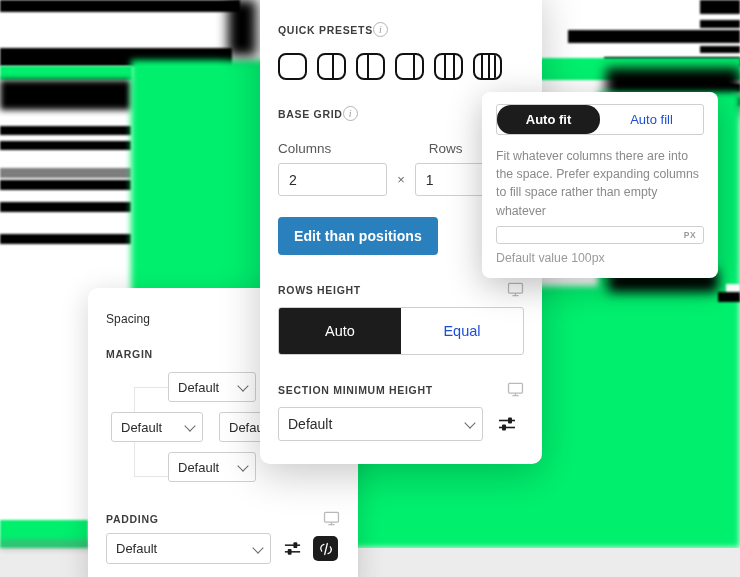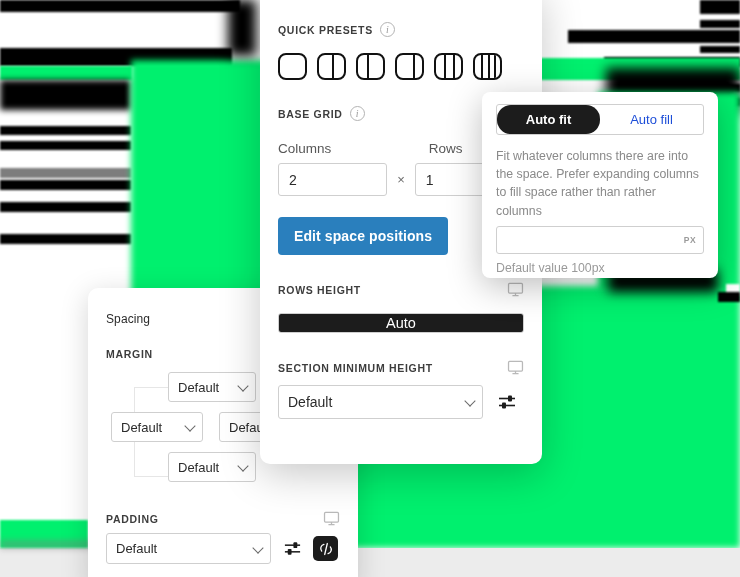--- a/index.html
+++ b/index.html
@@ -92,21 +92,21 @@
     width: 25px; height: 25px;
   }
 
   
   #grid-panel {
     left: 260px; top: -14px;
     width: 282px; height: 478px;
     box-shadow: 0 10px 40px rgba(0,0,0,.22);
     padding: 0 18px;
   }
-  .lbl-row { display: flex; align-items: center; gap: 7px; }
+  .lbl-row { display: flex; align-items: center; }
   .info-i {
     width: 15px; height: 15px; border-radius: 50%;
     border: 1.2px solid #b3b3b3; color: #9a9a9a;
     font-size: 10px; font-style: italic;
     display: flex; align-items: center; justify-content: center;
     font-family: "Liberation Serif", serif;
     line-height: 1;
   }
 
   .presets { display: flex; gap: 10px; margin-top: 16px; }
@@ -134,21 +134,21 @@
     margin-top: 21px;
     display: inline-flex; align-items: center; justify-content: center;
     background: #2a7fbd; color: #fff;
     font-size: 14px; font-weight: 700;
     border-radius: 4px; padding: 0 16px; height: 38px;
     letter-spacing: .1px;
   }
 
   .seg {
     display: flex; border: 1px solid #cfcfcf; border-radius: 3px;
-    overflow: hidden; background: #fff; height: 20px; margin-top: 15px;
+    overflow: hidden; background: #fff; height: 48px; margin-top: 9px;
   }
   .seg > div {
     flex: 1; display: flex; align-items: center; justify-content: center;
     font-size: 14.5px; color: #1d4ed8;
   }
   .seg > div.on { background: #1c1c1c; color: #fff; font-weight: 400; }
 
   .hdr-with-icon { display: flex; align-items: center; justify-content: space-between; }
 
   
@@ -165,21 +165,21 @@
   .pop-desc {
     font-size: 12.3px; color: #8a8a8a; line-height: 1.48;
     margin-top: 12px;
   }
   .pop-sub {
     font-size: 10px; font-weight: 700; color: #3d3d3d;
     letter-spacing: .6px; margin-top: 17px;
   }
   .pop-input {
     margin-top: 6px; border: 1px solid #cfcfcf; border-radius: 3px;
-    height: 28px; position: relative; background: #fff;
+    height: 18px; position: relative; background: #fff;
   }
   .pop-input .unit {
     position: absolute; right: 7px; top: 50%; transform: translateY(-50%);
     font-size: 8.5px; color: #9a9a9a; font-weight: 700; letter-spacing: .4px;
   }
   .pop-hint { font-size: 12.3px; color: #9a9a9a; margin-top: 7px; }
 
   svg { display: block; }
 </style>
 </head>
@@ -334,36 +334,37 @@
       <div class="num-row">
         <div class="num-input" style="width:112px;">
           <span>2</span>
         </div>
         <span class="times">×</span>
         <div class="num-input" style="width:112px;">
           <span>1</span>
         </div>
       </div>
 
-      <div class="btn-primary">Edit space positions</div>
+      <div class="btn-primary">Edit than positions</div>
     </div>
 
     <div style="margin-top:26px;">
       <div class="hdr-with-icon">
         <span class="section-label">ROWS HEIGHT</span>
         <span>
           <svg width="17" height="17" viewBox="0 0 20 20">
             <rect x="1.8" y="2.8" width="16.4" height="11.4" rx="1.2" fill="none" stroke="#b9b9b9" stroke-width="1.5"></rect>
             <line x1="10" y1="14.2" x2="10" y2="17" stroke="#b9b9b9" stroke-width="1.5"></line>
             <line x1="6.4" y1="17.2" x2="13.6" y2="17.2" stroke="#b9b9b9" stroke-width="1.5"></line>
           </svg>
         </span>
       </div>
       <div class="seg">
         <div class="on">Auto</div>
+        <div>Equal</div>
       </div>
     </div>
 
     <div style="margin-top:26px;">
       <div class="hdr-with-icon">
         <span class="section-label">SECTION MINIMUM HEIGHT</span>
         <span>
           <svg width="17" height="17" viewBox="0 0 20 20">
             <rect x="1.8" y="2.8" width="16.4" height="11.4" rx="1.2" fill="none" stroke="#b9b9b9" stroke-width="1.5"></rect>
             <line x1="10" y1="14.2" x2="10" y2="17" stroke="#b9b9b9" stroke-width="1.5"></line>
@@ -388,21 +389,21 @@
     </div>
 
   </div>
 
   <div class="panel" id="popup">
     <div class="seg">
       <div class="on">Auto fit</div>
       <div>Auto fill</div>
     </div>
 
-    <div class="pop-desc">Fit whatever columns there are into the space. Prefer expanding columns to fill space rather than rather columns</div>
+    <div class="pop-desc">Fit whatever columns there are into the space. Prefer expanding columns to fill space rather than empty whatever</div>
 
 
     <div class="pop-input">
       <span class="unit">PX</span>
     </div>
 
     <div class="pop-hint">Default value 100px</div>
   </div>
 
 </div>

